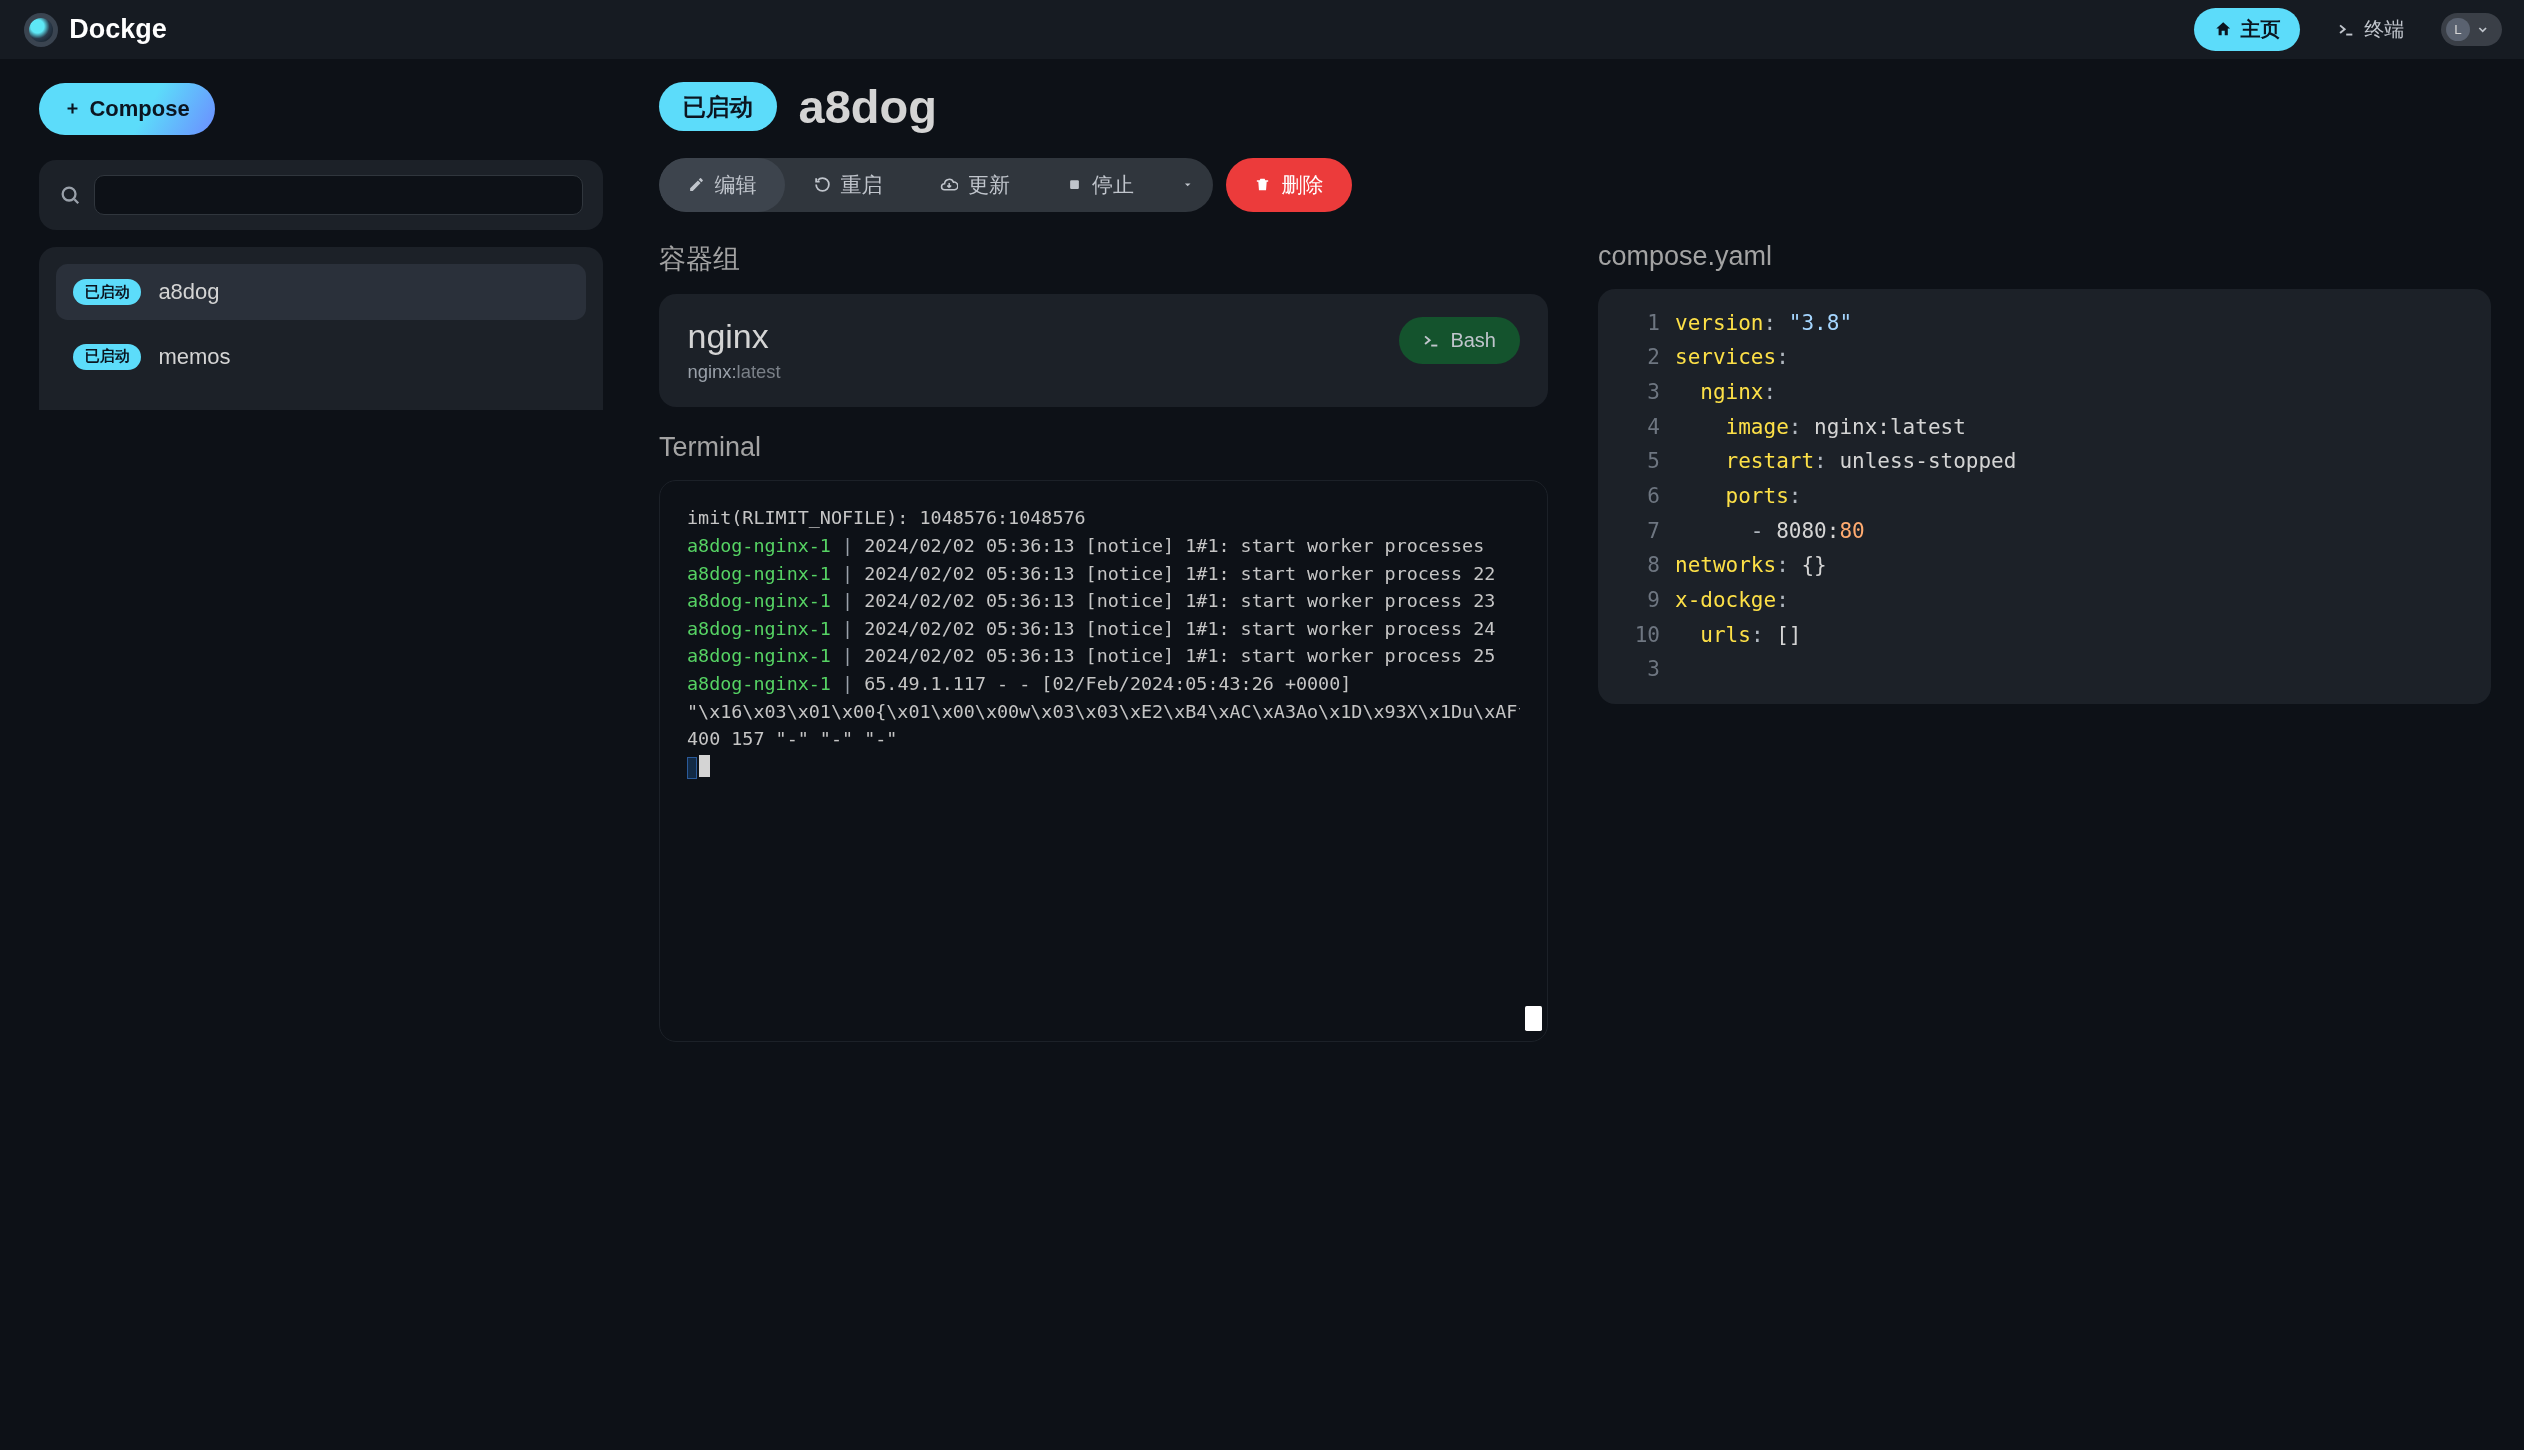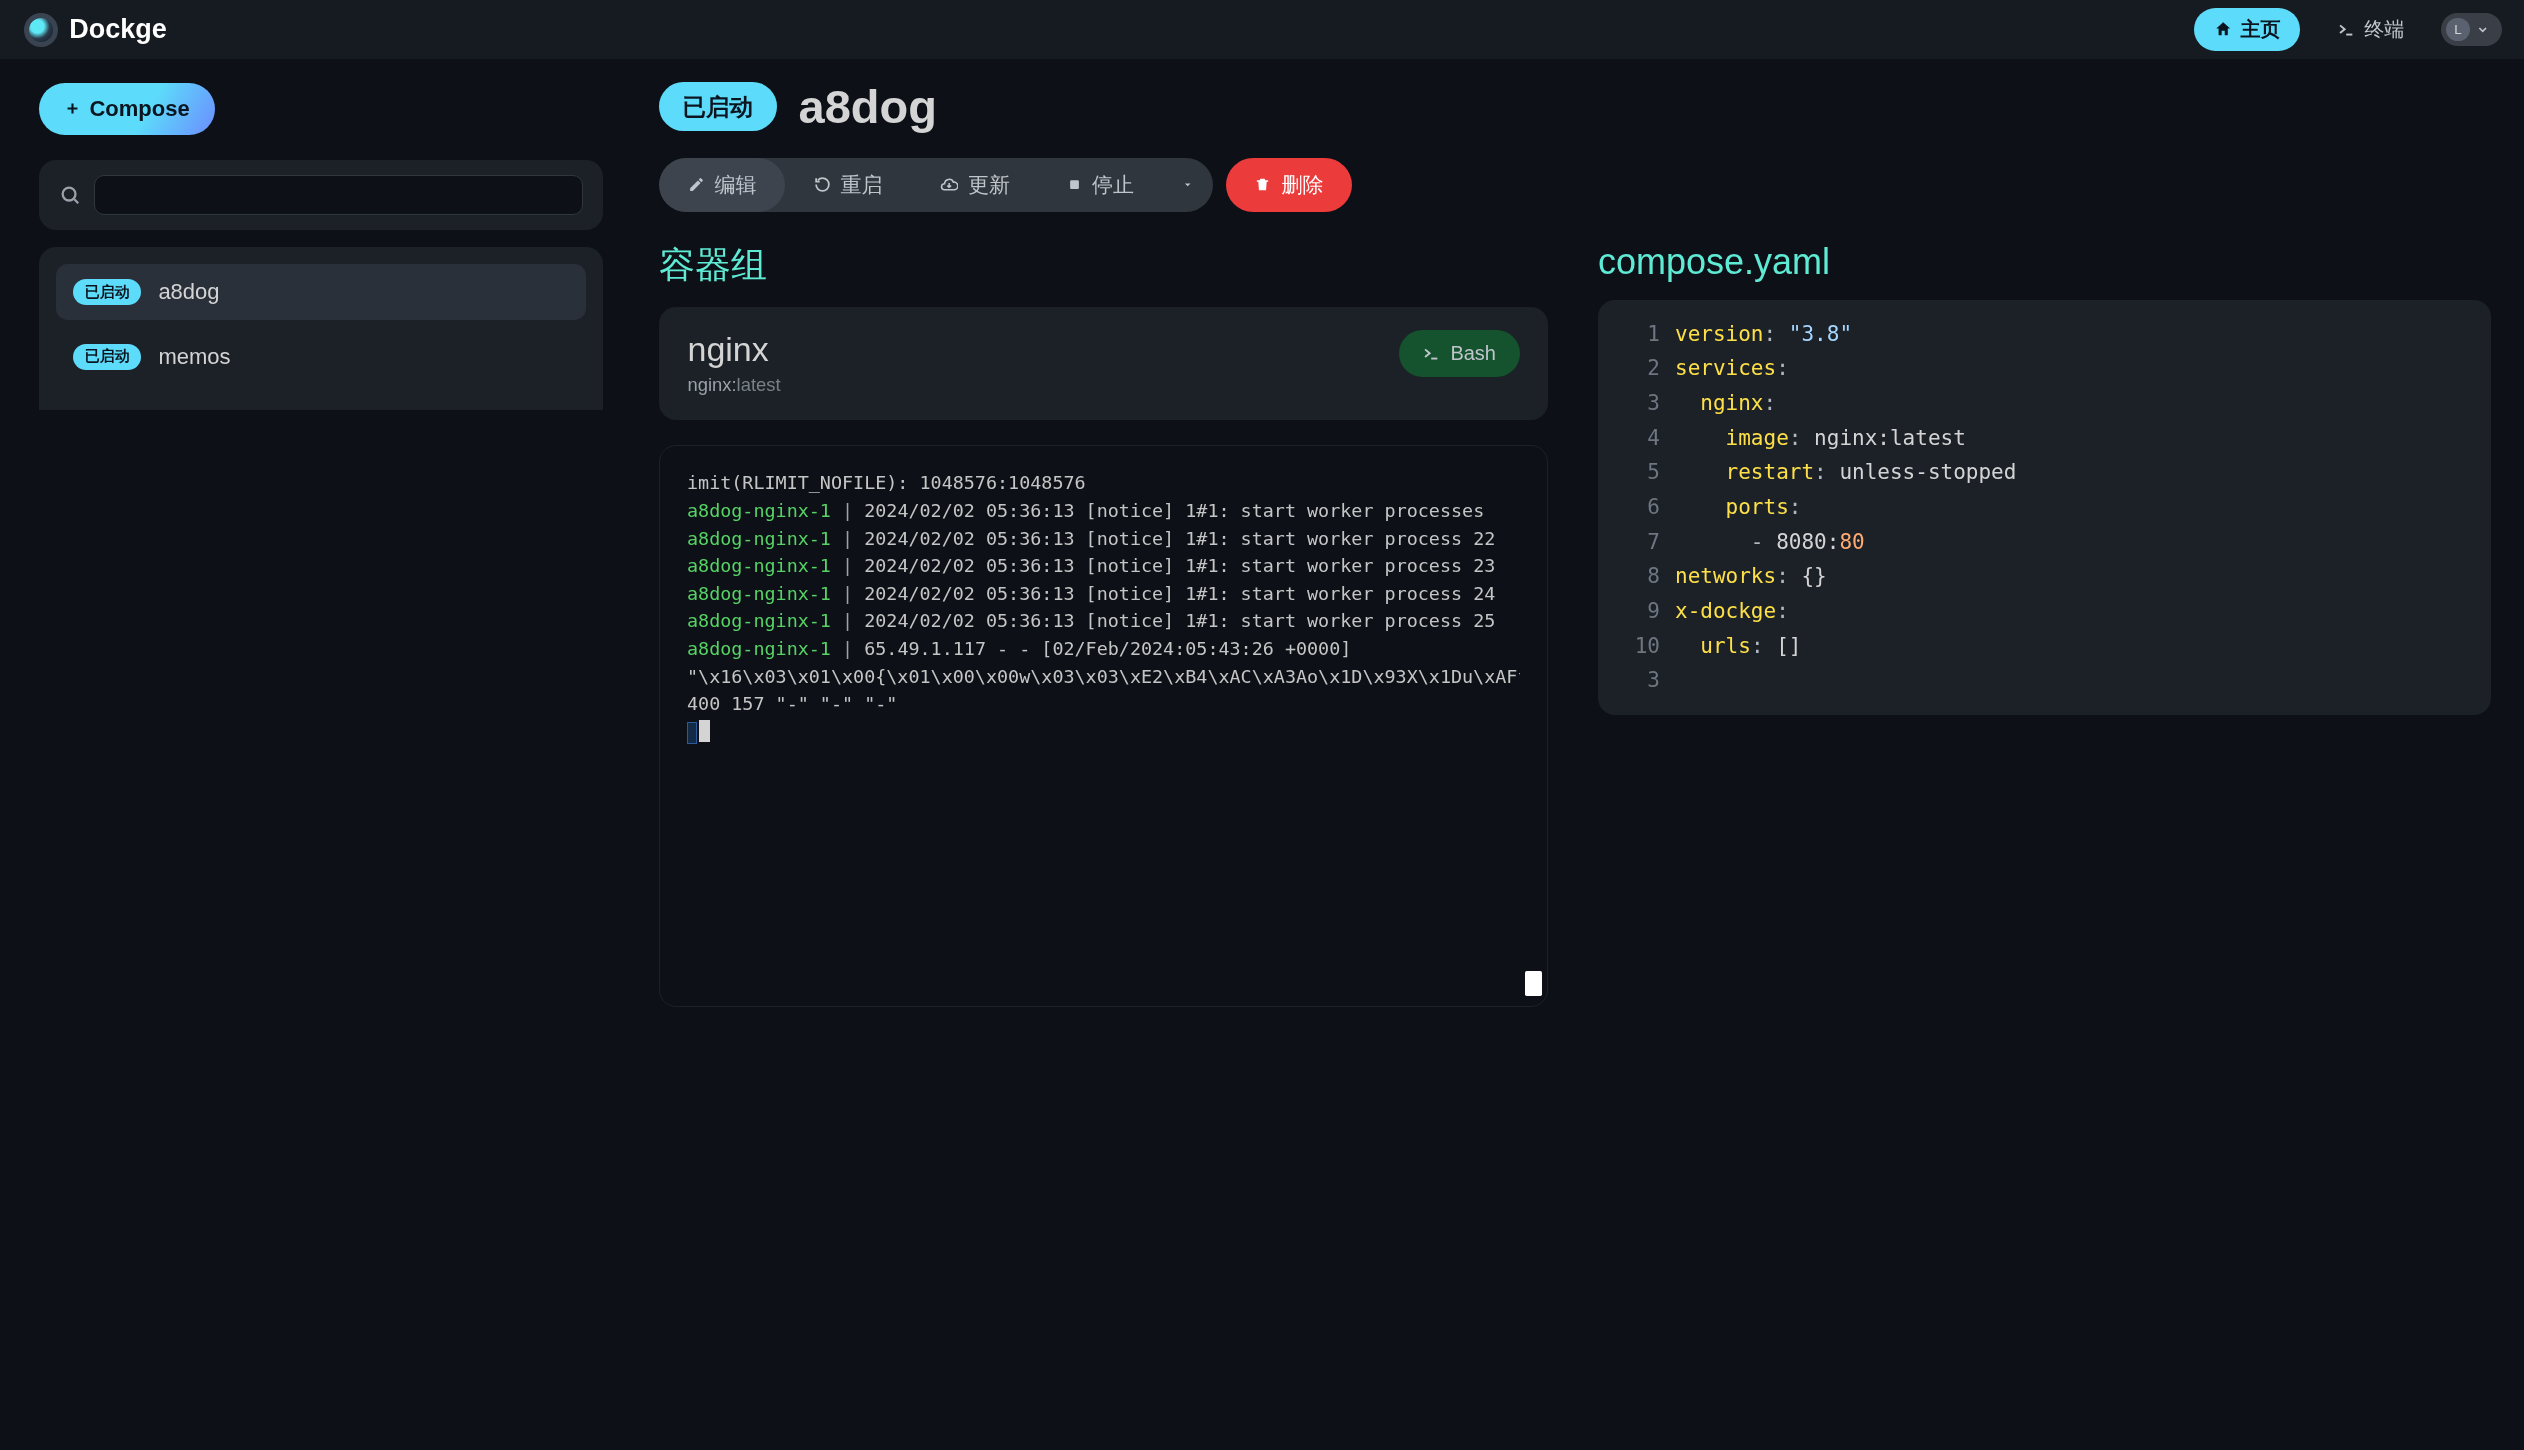--- a/index.html
+++ b/index.html
@@ -31,21 +31,21 @@
 .stack-title{font-size:47px;font-weight:600;color:#d4d4d4}
 .action-row{display:flex;gap:0;margin-bottom:28.5px}
 .action-group{display:flex;background:#30363d;border-radius:837px;overflow:hidden}
 .act-btn{display:flex;align-items:center;gap:10px;padding:13.4px 28.5px;font-size:21px;color:#c0c5cc;cursor:pointer}
 .act-btn.active{background:#3d444d;border-radius:837px}
 .act-btn.caret{padding:13.4px 18.4px}
 .del-btn{display:flex;align-items:center;gap:10px;padding:13.4px 28.5px;font-size:21px;background:#ec3b3b;color:#fff;border-radius:837px;margin-left:13.4px}
 .columns{display:flex;gap:50px}
 .col-left{width:889px;flex:none}
 .col-right{flex:1}
-.section-h{font-size:36px;color:#5eead4;margin-bottom:17px}
+.section-h{font-size:27px;color:#a3a3a3;margin-bottom:17px}
 .container-card{background:#1c2128;border-radius:17px;padding:23.5px 28.5px;margin-bottom:25px}
 .cc-top{display:flex;justify-content:space-between;align-items:flex-start}
 .cc-name{font-size:34px;color:#d4d4d4;font-weight:500}
 .cc-image{font-size:18.4px;margin-top:5px}
 .cc-image .img-name{color:#9aa1aa}
 .cc-image .img-tag{color:#7a8088}
 .bash-btn{display:flex;align-items:center;gap:10px;background:#14532d;padding:11.7px 23.5px;border-radius:837px;font-size:20px;color:#c0c5cc}
 .cc-badges{display:flex;gap:0;margin-top:18.4px}
 .b-running{background:#5cdcfa;color:#0b1520;padding:5px 15px;border-radius:837px 0 0 837px;font-size:17px;font-weight:600}
 .b-port{background:#3d444d;color:#c0c5cc;padding:5px 15px;border-radius:0 837px 837px 0;font-size:17px;font-weight:600}
@@ -212,20 +212,21 @@
                     <svg width="18.4" height="18.4" viewBox="0 0 24 24" fill="none" stroke="#c0c5cc" stroke-width="2.5">
                       <path d="M4 17l6-5-6-5"></path>
                       <path d="M12 19h8"></path>
                     </svg>
                   </span>
                   <span>Bash</span>
                 </div>
               </div>
             </div>
           </div>
+        <div class="section-h">Terminal</div>
         <div class="term">
           <div class="term-inner" id="term-lines">
               <div>imit(RLIMIT_NOFILE): 1048576:1048576</div>
               <div><span class="src">a8dog-nginx-1</span>  <span class="pipe">|</span> 2024/02/02 05:36:13 [notice] 1#1: start worker processes</div>
               <div><span class="src">a8dog-nginx-1</span>  <span class="pipe">|</span> 2024/02/02 05:36:13 [notice] 1#1: start worker process 22</div>
               <div><span class="src">a8dog-nginx-1</span>  <span class="pipe">|</span> 2024/02/02 05:36:13 [notice] 1#1: start worker process 23</div>
               <div><span class="src">a8dog-nginx-1</span>  <span class="pipe">|</span> 2024/02/02 05:36:13 [notice] 1#1: start worker process 24</div>
               <div><span class="src">a8dog-nginx-1</span>  <span class="pipe">|</span> 2024/02/02 05:36:13 [notice] 1#1: start worker process 25</div>
               <div><span class="src">a8dog-nginx-1</span>  <span class="pipe">|</span> 65.49.1.117 - - [02/Feb/2024:05:43:26 +0000] "\x16\x03\x01\x00{\x01\x00\x00w\x03\x03\xE2\xB4\xAC\xA3Ao\x1D\x93X\x1Du\xAFf&gt;\xB2\xD5P\x17Vn\x89\xE3\x186\x89\xE1\xC9\xB2[\xD5\xE6&amp;\x00\x00\x1A\xC0/\xC0+\xC0\x11\xC0\x07\xC0\x13\xC0\x09\xC0\x14\xC0" 400 157 "-" "-" "-"</div>
               <div><span class="cursor"></span><span class="cursor-solid"></span></div>

